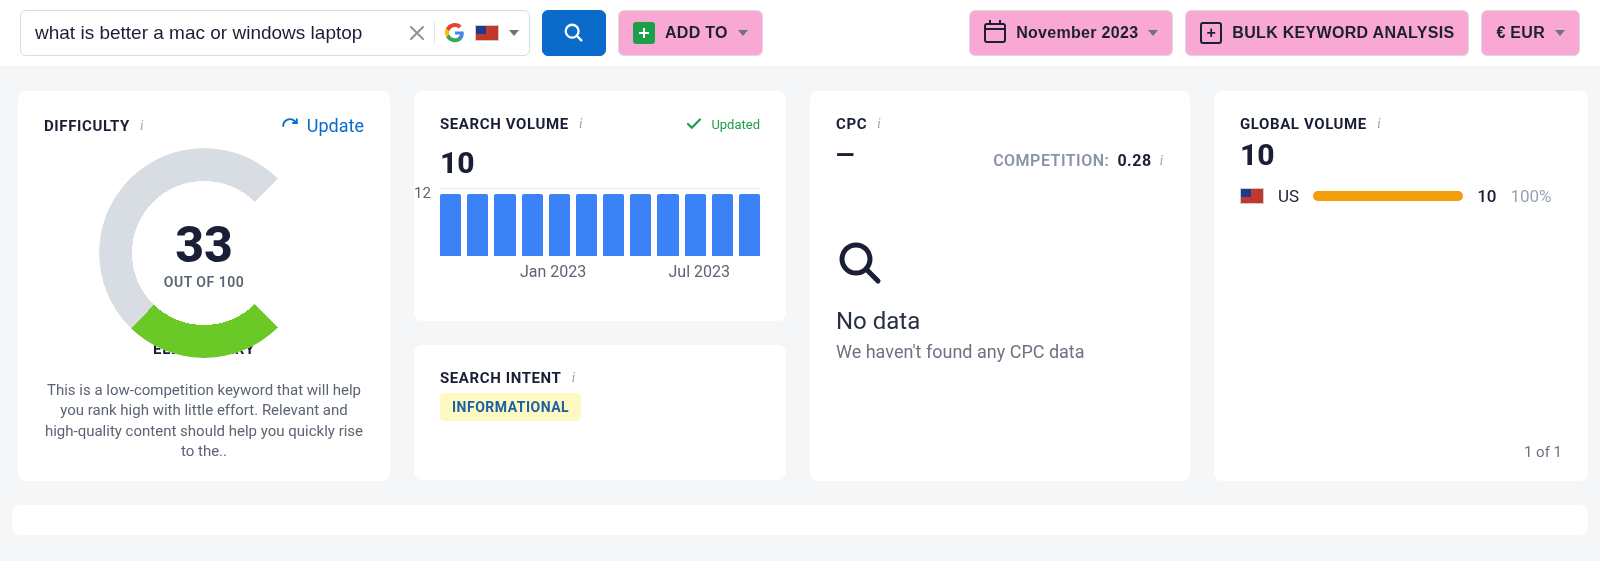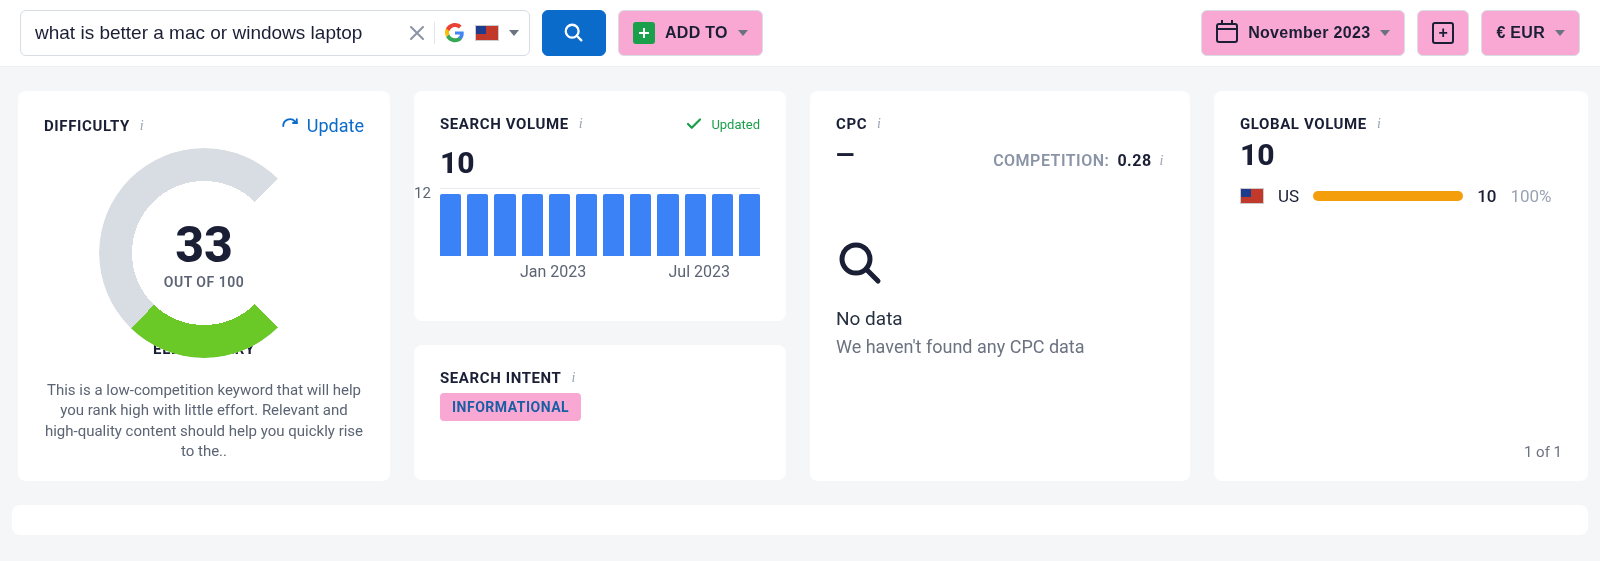--- a/index.html
+++ b/index.html
@@ -254,21 +254,21 @@
   }
   .x-labels{
     display:flex; justify-content:space-between;
     font-size:16px; color:#5b6473;
     padding:6px 30px 0 80px;
   }
 
   
   .pill{
     display:inline-block;
-    background:#f9a8d4;
+    background:#fef9c3;
     color:#1a5fa4;
     font-size:14px;
     font-weight:700;
     letter-spacing:0.5px;
     padding:6px 12px;
     border-radius:4px;
     margin-top:6px;
   }
 
   
@@ -277,21 +277,21 @@
     position:absolute; right:26px; top:60px;
     font-size:16px;
     color:#8a94a6; font-weight:600; letter-spacing:0.5px;
     display:flex; align-items:center; gap:8px;
   }
   .comp-row .val{ color:#1a1f36; font-weight:700;}
   .nodata-icon{
     margin-top:70px;
   }
   .nodata-title{
-    font-size:19px; color:#263041; margin-top:16px;
+    font-size:24px; color:#263041; margin-top:16px;
   }
   .nodata-sub{
     font-size:18px; color:#6b7280; margin-top:6px;
   }
 
   
   .gv-row{
     display:flex; align-items:center; gap:14px; margin-top:14px;
     font-size:17px;
   }
@@ -357,20 +357,21 @@
   <div class="spacer"></div>
 
   <button class="btn">
     <span class="cal-icon"></span>
     <span style="font-weight:600;">November 2023</span>
     <span class="chev"></span>
   </button>
 
   <button class="btn">
     <span class="bulk-icon"></span>
+    <span>BULK KEYWORD ANALYSIS</span>
   </button>
 
   <button class="btn">
     <span>€ EUR</span>
     <span class="chev"></span>
   </button>
 </div>
 
 <div class="cards">
 

